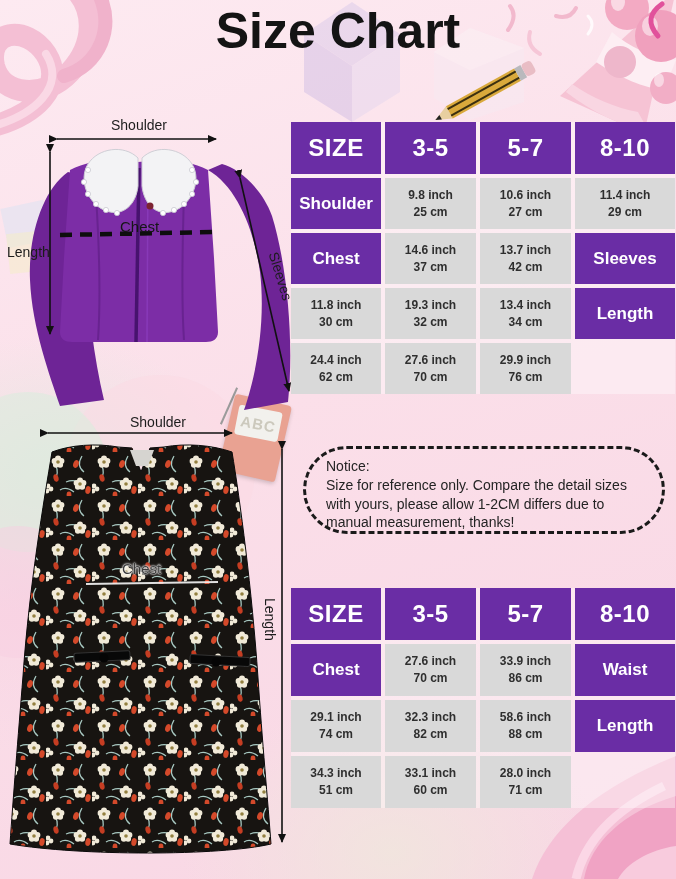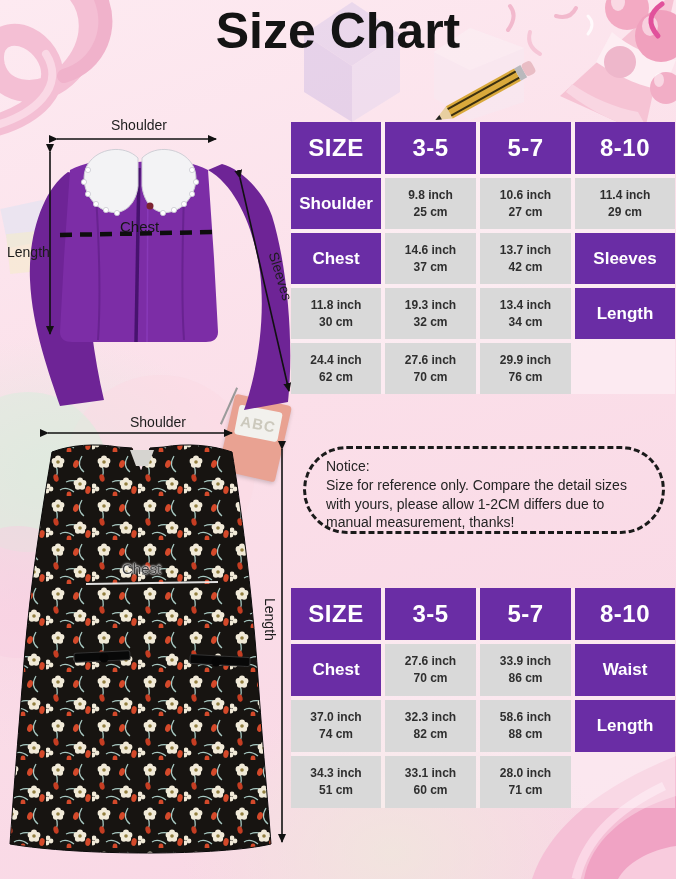--- a/index.html
+++ b/index.html
@@ -303,21 +303,21 @@
     <div class="th">5-7</div>
     <div class="th">8-10</div>
 
     <div class="rl">Chest</div>
     <div class="td">27.6 inch
 70 cm</div>
     <div class="td">33.9 inch
 86 cm</div>
 
     <div class="rl">Waist</div>
-    <div class="td">37.0 inch
+    <div class="td">29.1 inch
 74 cm</div>
     <div class="td">32.3 inch
 82 cm</div>
     <div class="td">58.6 inch
 88 cm</div>
 
     <div class="rl">Length</div>
     <div class="td">34.3 inch
 51 cm</div>
     <div class="td">33.1 inch

